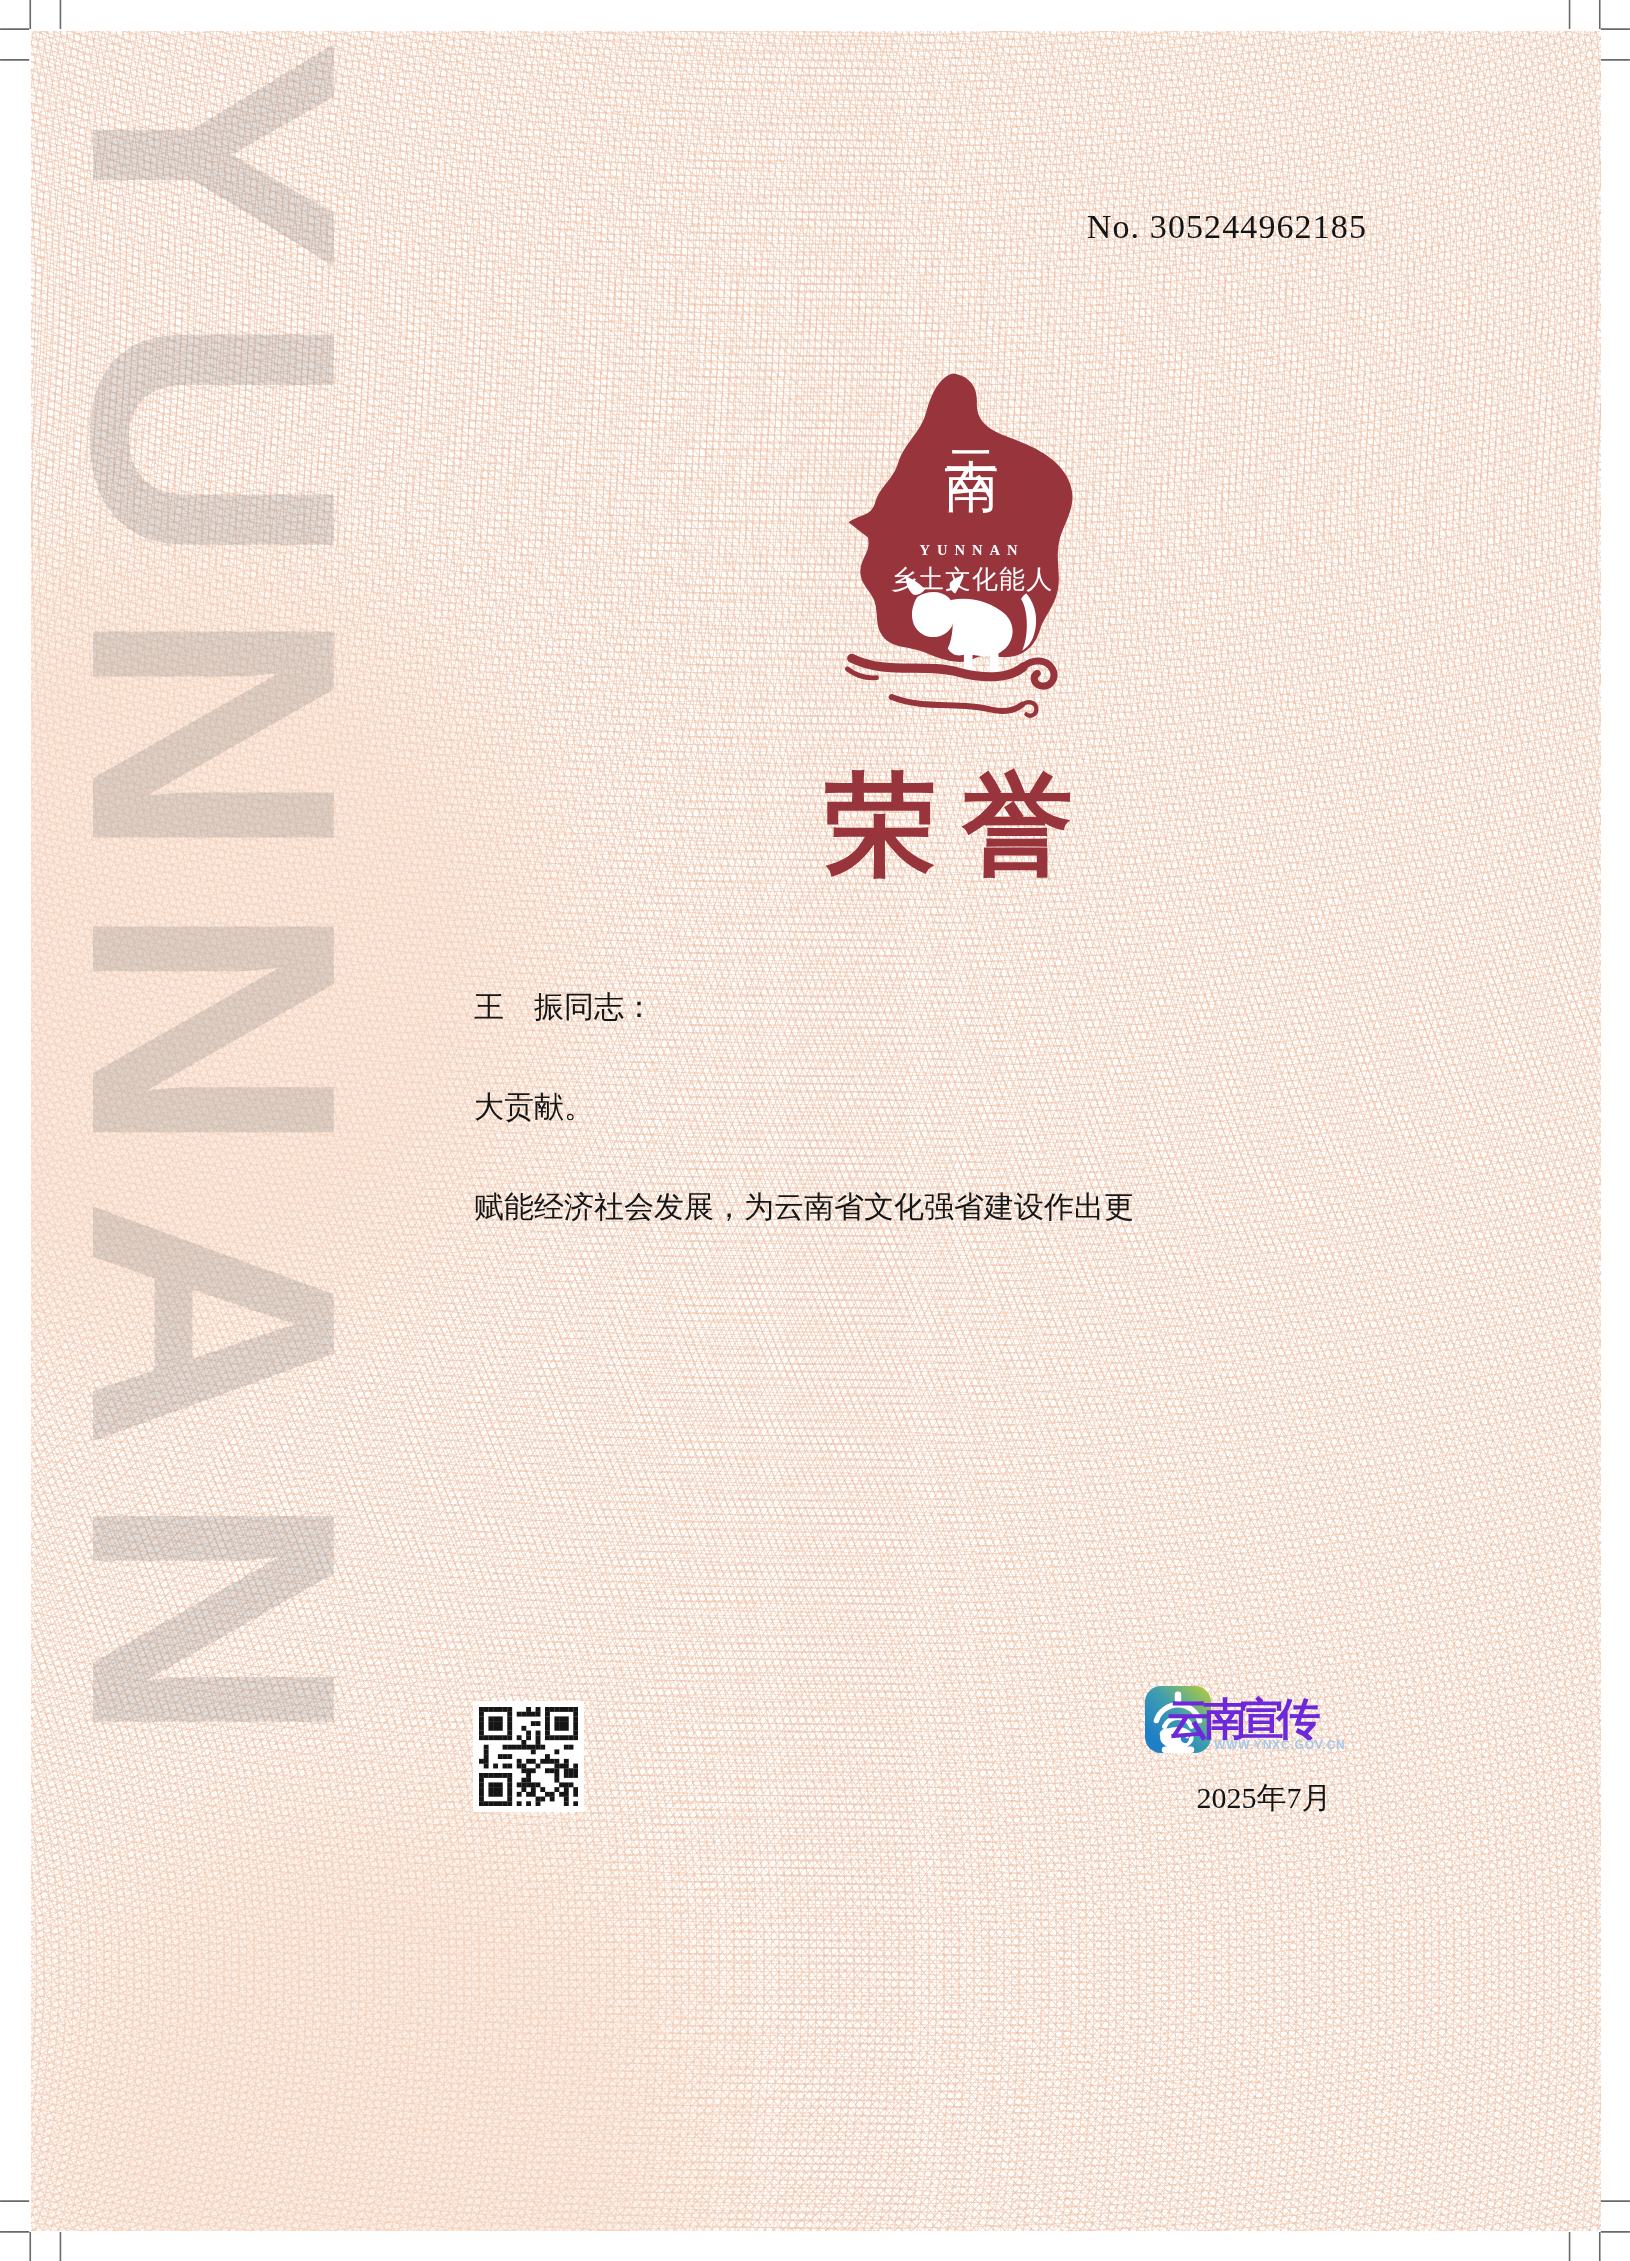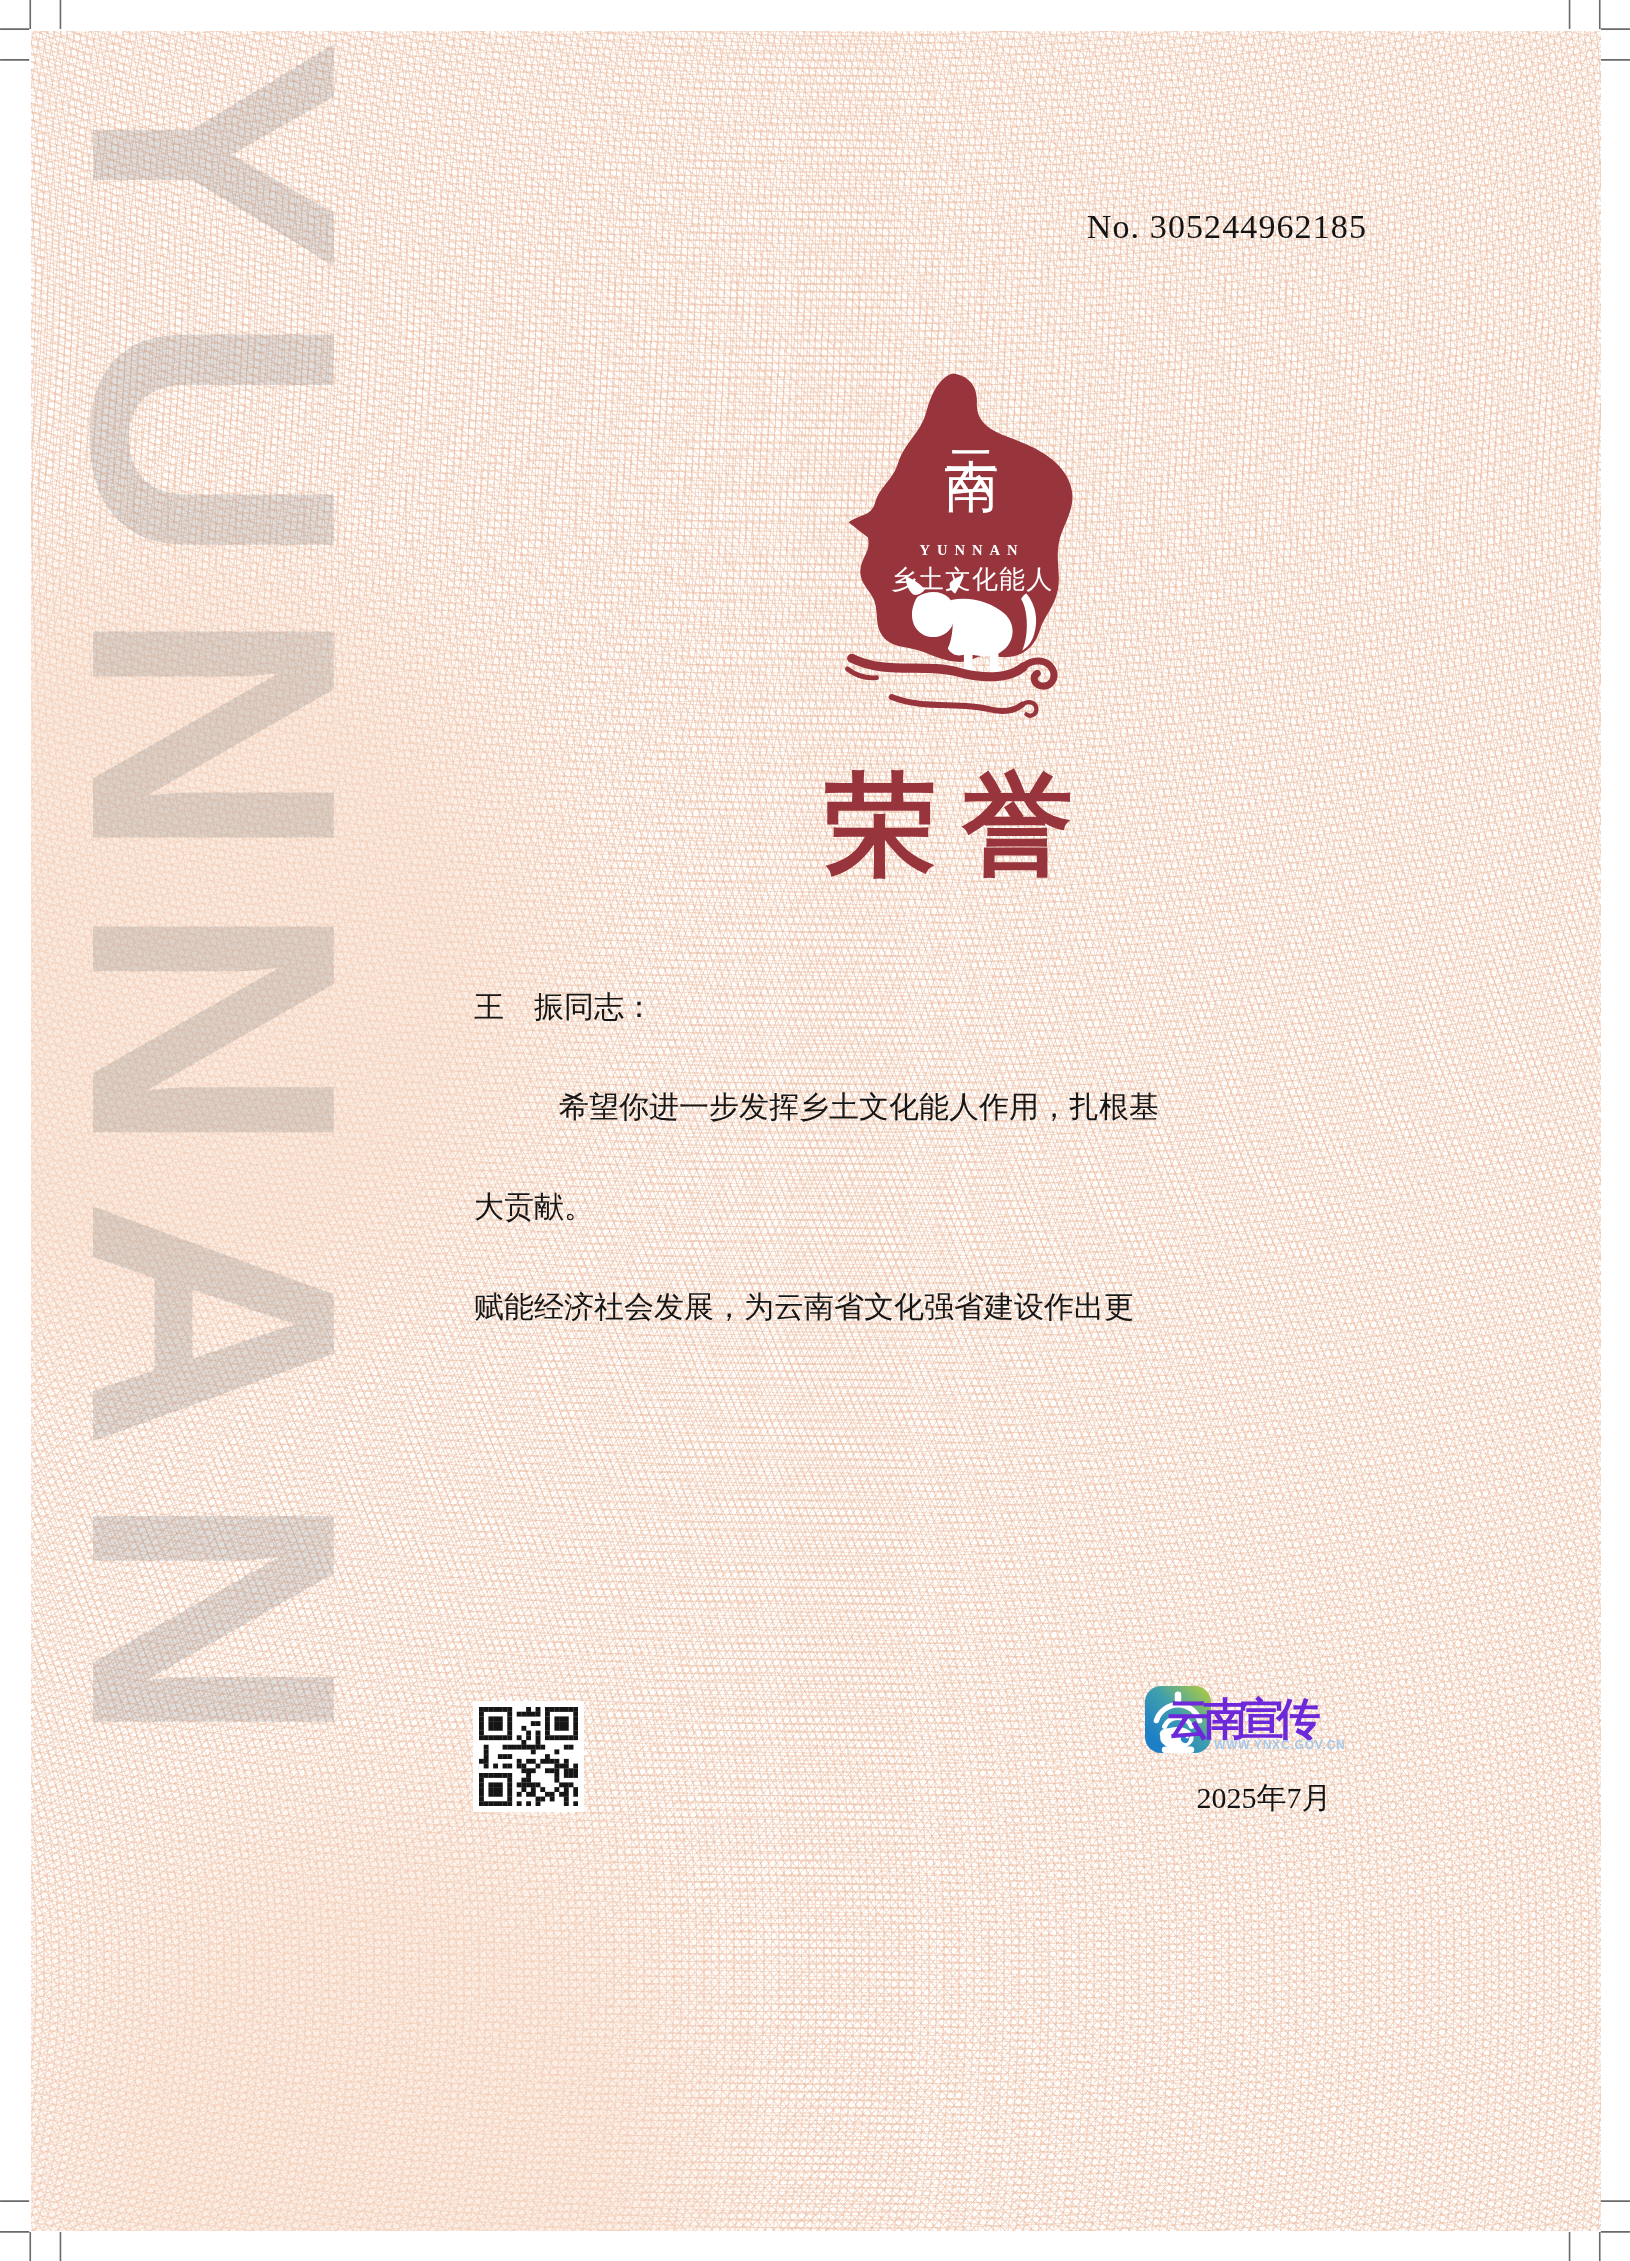--- a/index.html
+++ b/index.html
@@ -159,21 +159,20 @@
     </svg>
     <div class="logo-province">云南</div>
     <div class="logo-en">YUNNAN</div>
     <div class="logo-program">乡土文化能人</div>
   </div>
 
   <div class="title">荣誉</div>
 
   <div class="bodytext">
     <div class="line">王　振同志：</div>
-    <div class="line indent">希望你进一步发挥乡土文化能人作用，扎根基</div>
     <div class="line">大贡献。</div>
     <div class="line">赋能经济社会发展，为云南省文化强省建设作出更</div>
   </div>
 
   <div class="qr">
     <svg id="qrsvg" width="99" height="99" viewBox="0 0 183 183">
         <rect x="0.00" y="0.00" width="9.01" height="9.01" fill="#151515"></rect>
         <rect x="8.71" y="0.00" width="9.01" height="9.01" fill="#151515"></rect>
         <rect x="17.43" y="0.00" width="9.01" height="9.01" fill="#151515"></rect>
         <rect x="26.14" y="0.00" width="9.01" height="9.01" fill="#151515"></rect>

